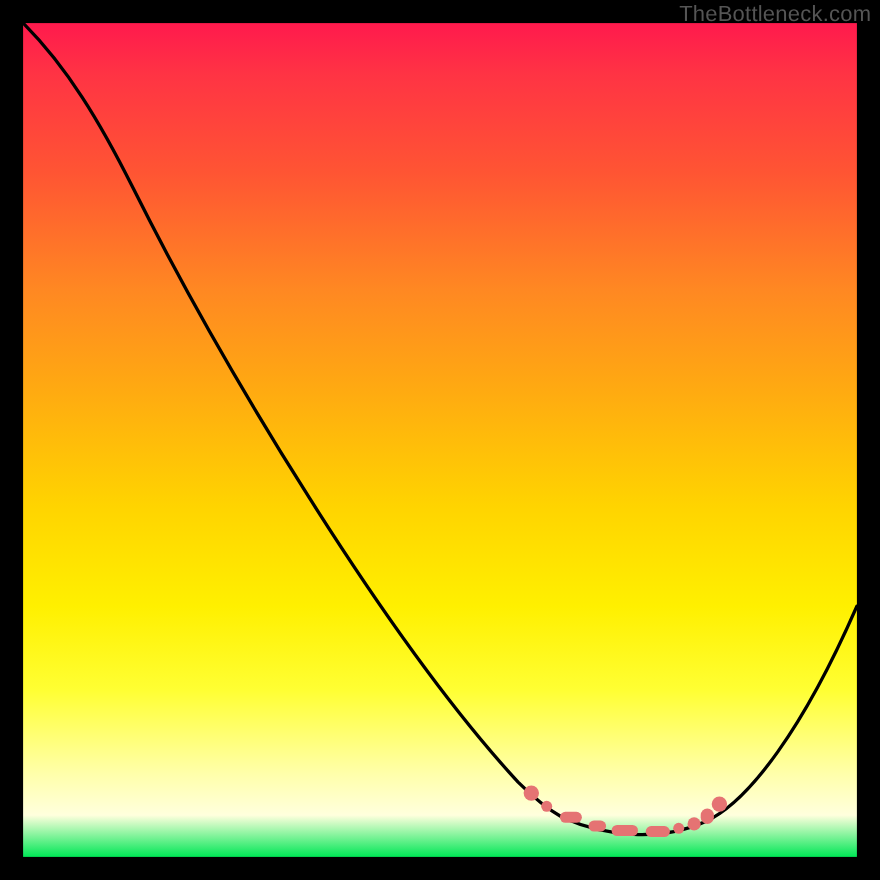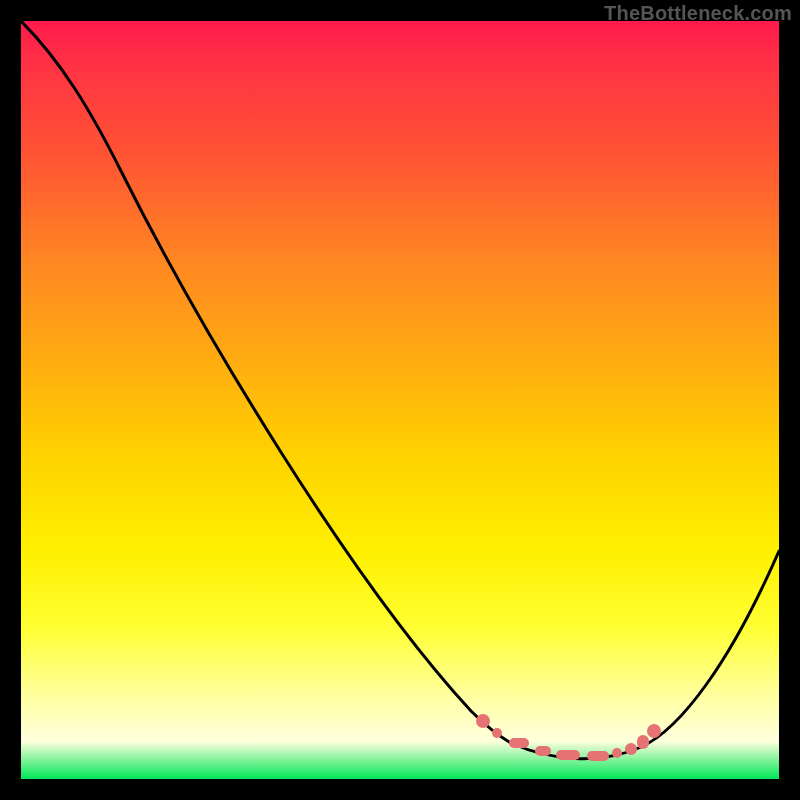--- a/index.html
+++ b/index.html
@@ -30,21 +30,21 @@
       #ffffdd 95%,
       #00e756 100%
     );
   }
   .watermark {
     position: absolute;
     top: 2px;
     right: 8px;
     color: #555;
     font-size: 20px;
-    font-weight: 700;
+    font-weight: 400;
     letter-spacing: 0.2px;
     z-index: 5;
   }
   svg.curve {
     position: absolute;
     left: 0;
     top: 0;
     width: 758px;
     height: 758px;
   }

